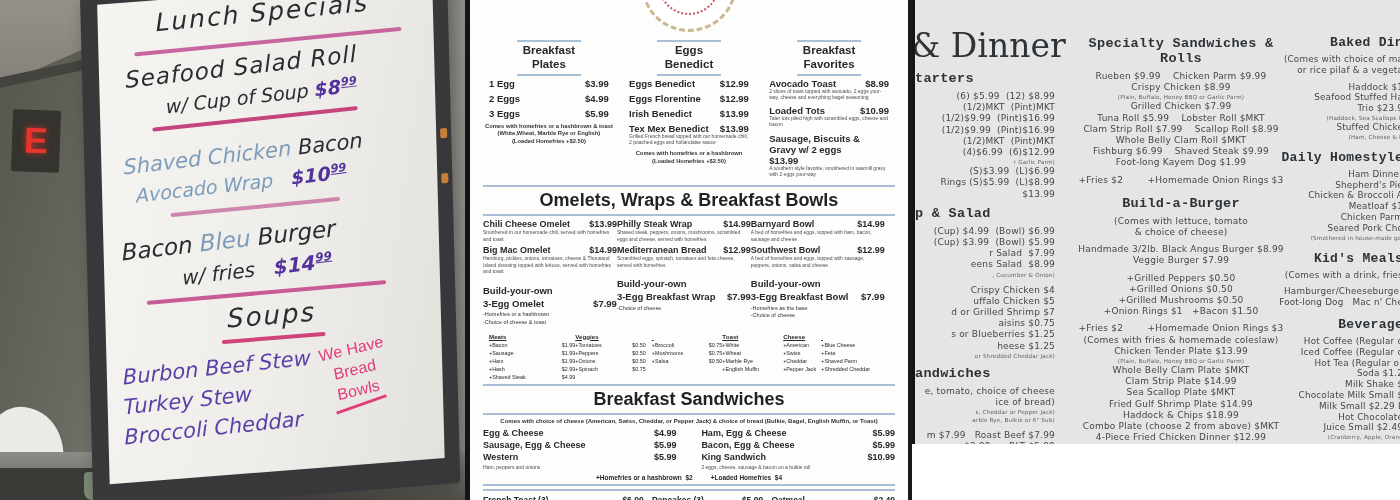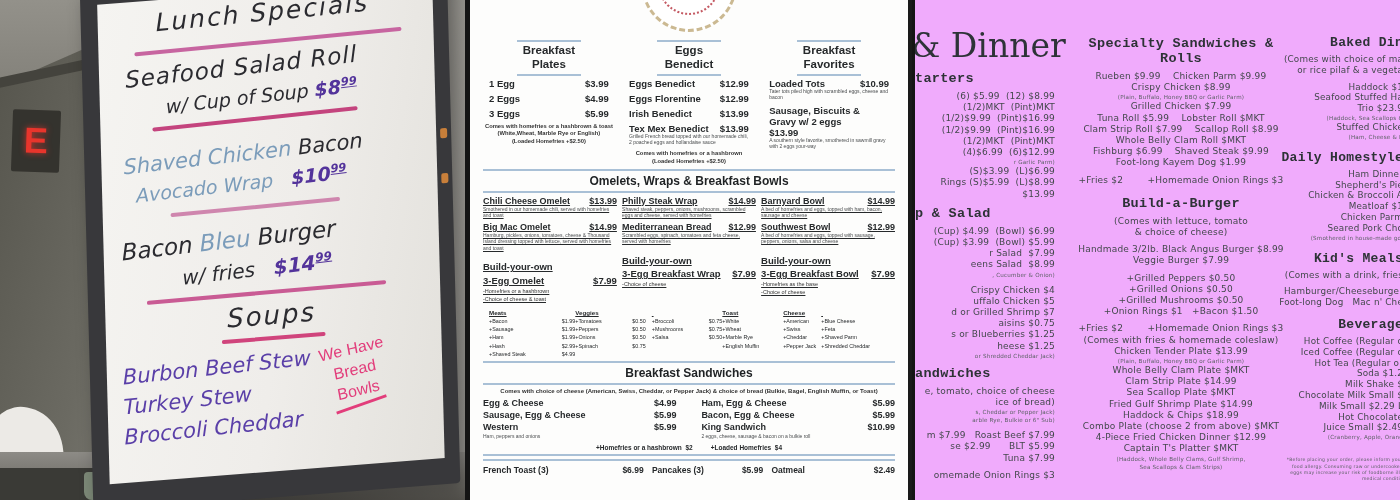--- a/index.html
+++ b/index.html
@@ -63,30 +63,30 @@
   
   .menu1{position:absolute;left:465px;top:0;width:447px;height:500px;background:#fdfdfc;
     border-left:5px solid #141414;border-right:4px solid #1a1a1a;box-sizing:border-box;
     overflow:hidden;color:#26292b;padding:0 13px;}
   .logo-wrap{position:relative;height:36px;}
   .logo-circle{position:absolute;left:50%;top:-64px;transform:translateX(-50%);width:96px;height:96px;
     border-radius:50%;background:#fff;border:3px dashed #cbb992;box-sizing:border-box;}
   .logo-redring{position:absolute;left:14px;top:14px;right:14px;bottom:14px;border-radius:50%;
     border:2px dotted #c45a63;}
   .divider{height:2px;background:#a9c0d6;margin:3px 0;}
-  .mh2{font-size:12px;font-weight:bold;text-align:center;margin:3px 0 2px;color:#1f2224;}
+  .mh2{font-size:18px;font-weight:bold;text-align:center;margin:3px 0 2px;color:#1f2224;}
   .top3{display:flex;justify-content:space-between;margin-top:2px;}
   .top3 .col{width:32%;}
   .hline{width:64px;height:2px;background:#a9c0d6;margin:2px auto;}
   .col-title{font-size:11.5px;font-weight:bold;text-align:center;line-height:1.2;margin:2px 0;}
   .top3 .mrow{font-size:9.5px;font-weight:bold;margin:2px 6px 4px;}
   .top3 .mdesc{font-size:5px;font-weight:normal;color:#4a4d4f;line-height:1.25;margin:-1px 0 1px;}
   .col-footer{text-align:center;margin-top:4px;}
   .col-footer .mline{font-size:5.8px;font-weight:bold;color:#333;line-height:1.35;white-space:normal;}
-  .om3{display:flex;justify-content:space-between;margin-top:3px;text-decoration:underline;}
+  .om3{display:flex;margin-top:3px;}
   .om3 .col{width:32.5%;}
   .om3 .mrow{font-size:9px;font-weight:bold;margin-bottom:1px;}
   .om3 .mdesc{font-size:5px;font-weight:normal;color:#4a4d4f;line-height:1.3;margin:0 0 2px;}
   .byo{margin-top:7px;}
   .byo-label{font-size:9.5px;font-weight:bold;line-height:1.4;}
   .byo .mrow{font-size:9.5px;}
   .byo-notes .mline{font-size:5.5px;color:#333;line-height:1.4;white-space:normal;}
   .tops{display:flex;justify-content:space-between;margin:6px 6px 2px;}
   .tgrp-title{font-size:6.2px;font-weight:bold;text-decoration:underline;margin-bottom:1px;}
   .tops .mrow,.tops .mline{font-size:5.4px;line-height:1.5;}
@@ -96,21 +96,21 @@
   .bs2{display:flex;justify-content:space-between;}
   .bs2 .col{width:47%;}
   .bs2 .mrow{font-size:9px;font-weight:bold;line-height:1.35;}
   .bs2 .mdesc{font-size:5px;font-weight:normal;color:#4a4d4f;}
   .addons{font-size:6.5px;font-weight:bold;text-align:center;margin:4px 0 2px;white-space:pre;}
   .pk3{display:flex;justify-content:space-between;margin:3px 0 2px;}
   .pk3 .c1{width:39%;} .pk3 .c2{width:27%;} .pk3 .c3{width:30%;}
   .pk3 .mrow{font-size:8.5px;font-weight:bold;line-height:1.5;}
 
   
-  .menu2{position:absolute;left:912px;top:0;width:488px;height:500px;background:#f0abfc;
+  .menu2{position:absolute;left:912px;top:0;width:488px;height:444px;background:#e5e5e5;
     border-left:3px solid #151515;box-sizing:border-box;overflow:hidden;
     font-family:"DejaVu Sans", sans-serif;color:#43484c;}
   .menu2 .mline{font-size:9px;line-height:11.2px;letter-spacing:.2px;}
   .menu2 .mline.small{font-size:5.6px;line-height:8px;color:#5a5f63;}
   .dhead{font-weight:bold;color:#2d3236;letter-spacing:.3px;font-family:Liberation Mono, monospace;}
   .dleft{position:absolute;left:0;top:0;width:140px;text-align:right;}
   .dleft .dtitle{font-family:"DejaVu Serif", serif;font-size:33px;color:#2e3338;text-align:left;
      margin:26px 0 4px -4px;white-space:nowrap;}
   .dleft .dhead{font-size:13.5px;text-align:left;margin:6px 0 5px;}
   .dcenter{position:absolute;left:152px;top:26px;width:228px;text-align:center;}
@@ -259,20 +259,25 @@
       </div>
       <div class="col">
         <div class="hline"></div>
         <div class="col-title">
           <span>Breakfast</span><br>
           <span>Favorites</span>
         </div>
         <div class="hline"></div>
         <div>
             <div class="mrow">
+              <span class="mn">Avocado Toast</span>
+              <span class="mp">$8.99</span>
+              <div class="mdesc">2 slices of toast topped with avocado, 2 eggs your-way, cheese and everything bagel seasoning</div>
+            </div>
+            <div class="mrow">
               <span class="mn">Loaded Tots</span>
               <span class="mp">$10.99</span>
               <div class="mdesc">Tater tots piled high with scrambled eggs, cheese and bacon</div>
             </div>
             <div class="mrow">
               <span class="mn">Sausage, Biscuits &amp; Gravy w/ 2 eggs</span>
               <span class="mp">$13.99</span>
               <div class="mdesc">A southern style favorite, smothered in sawmill gravy with 2 eggs your-way</div>
             </div>
           </div>

